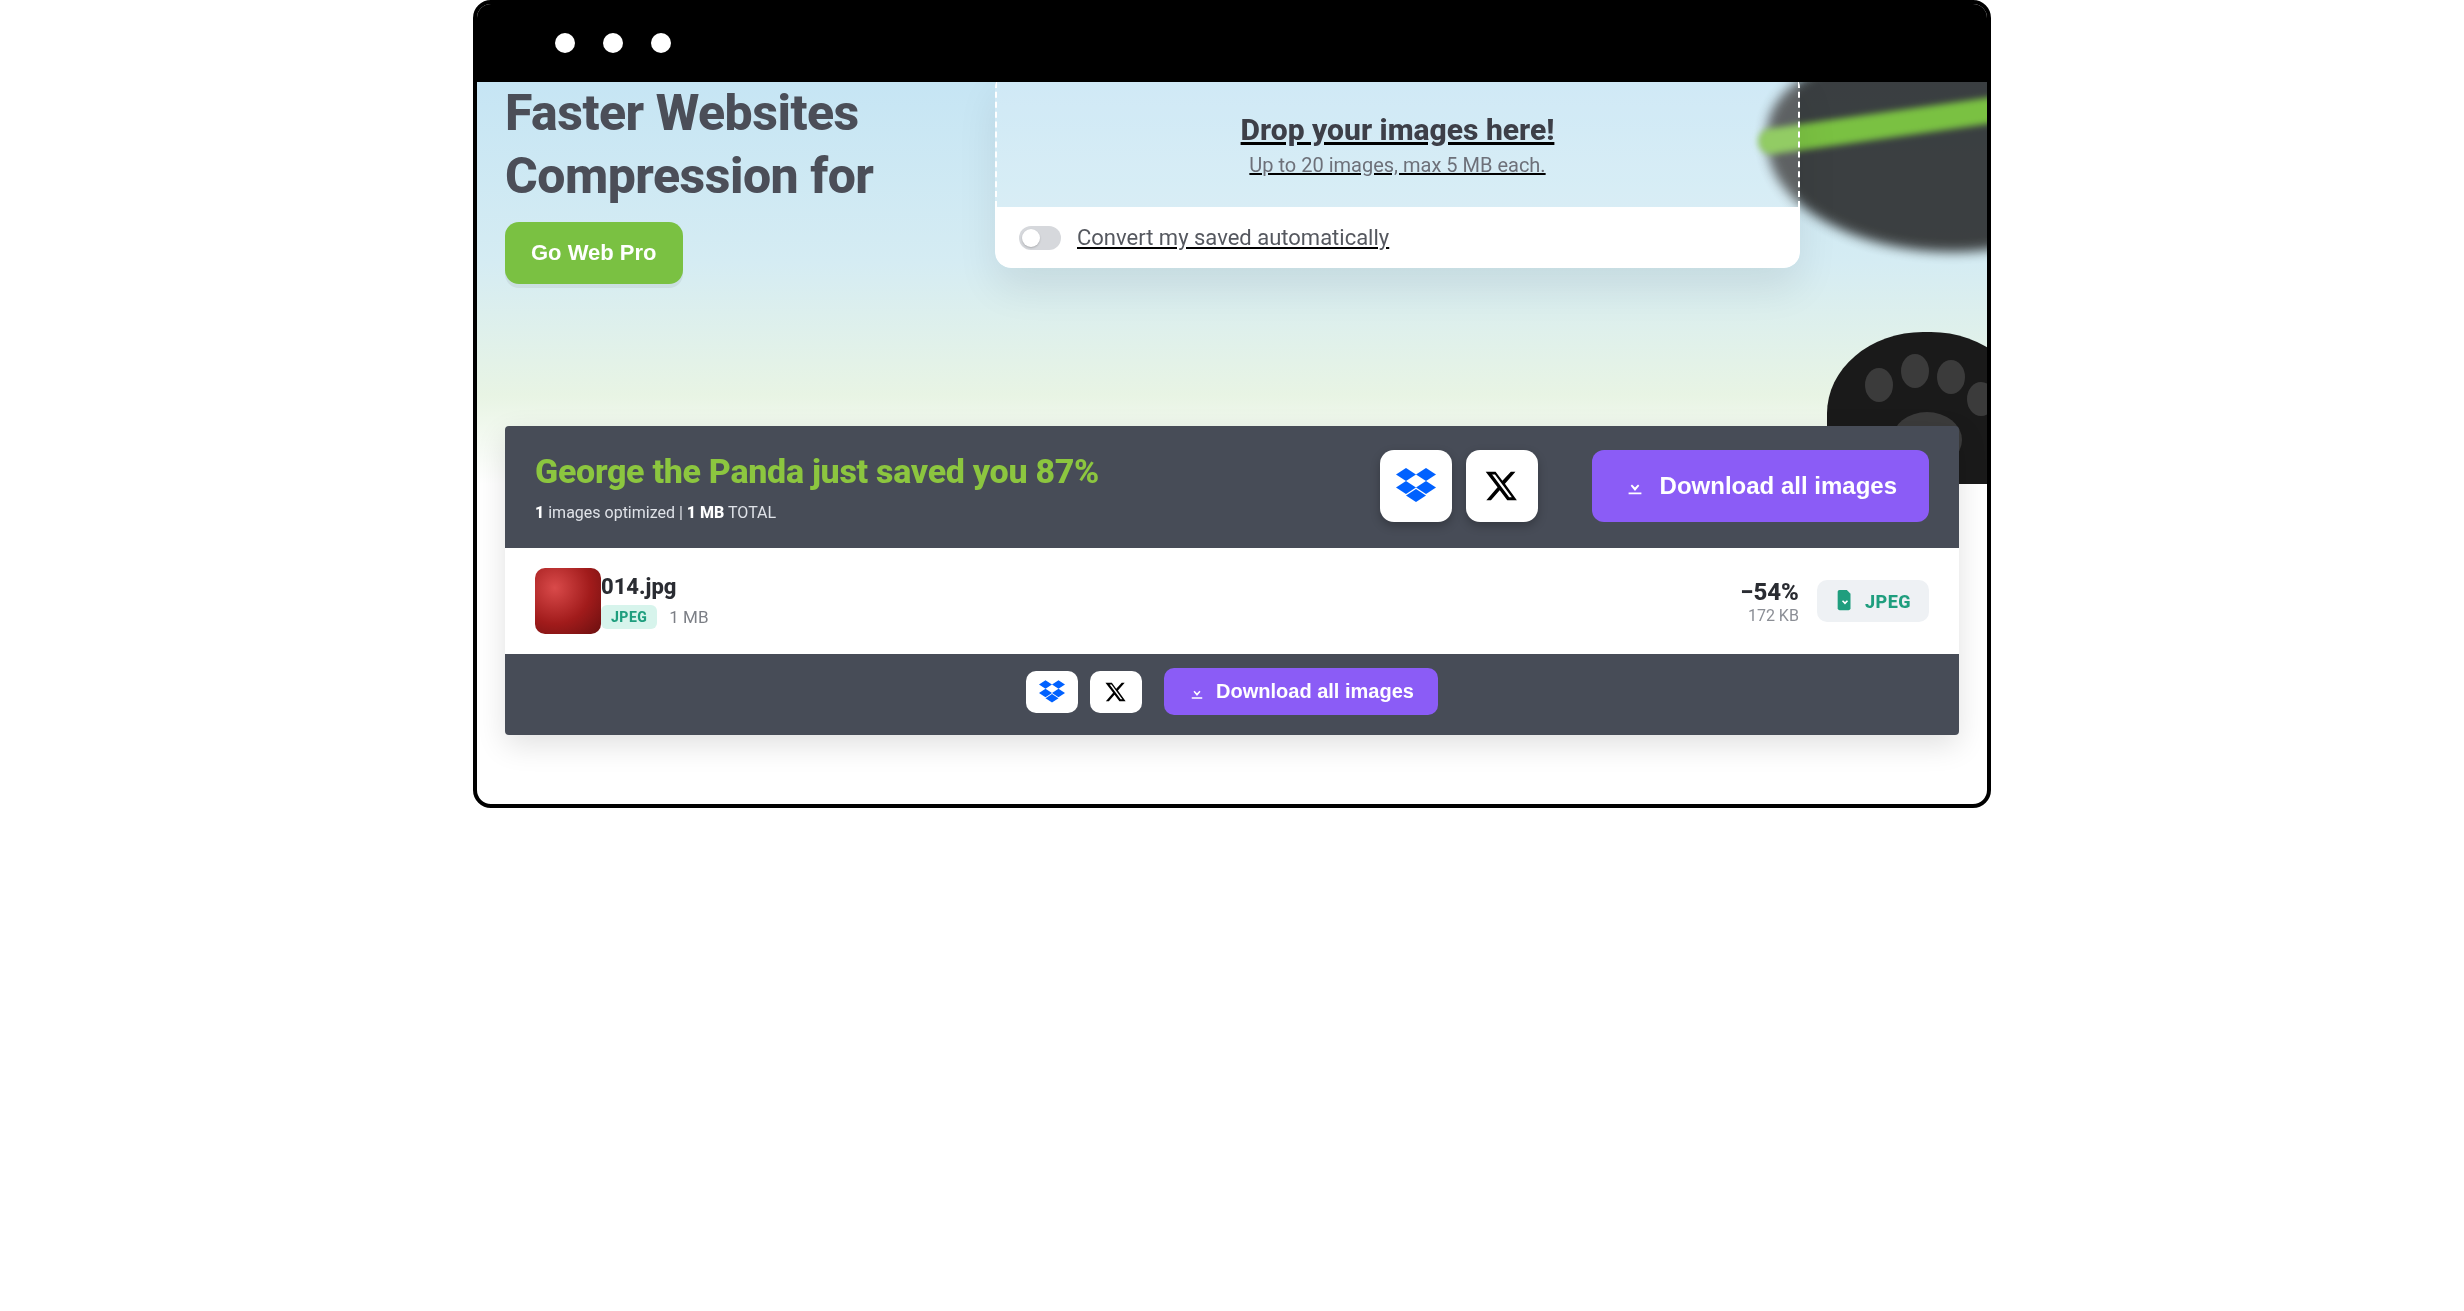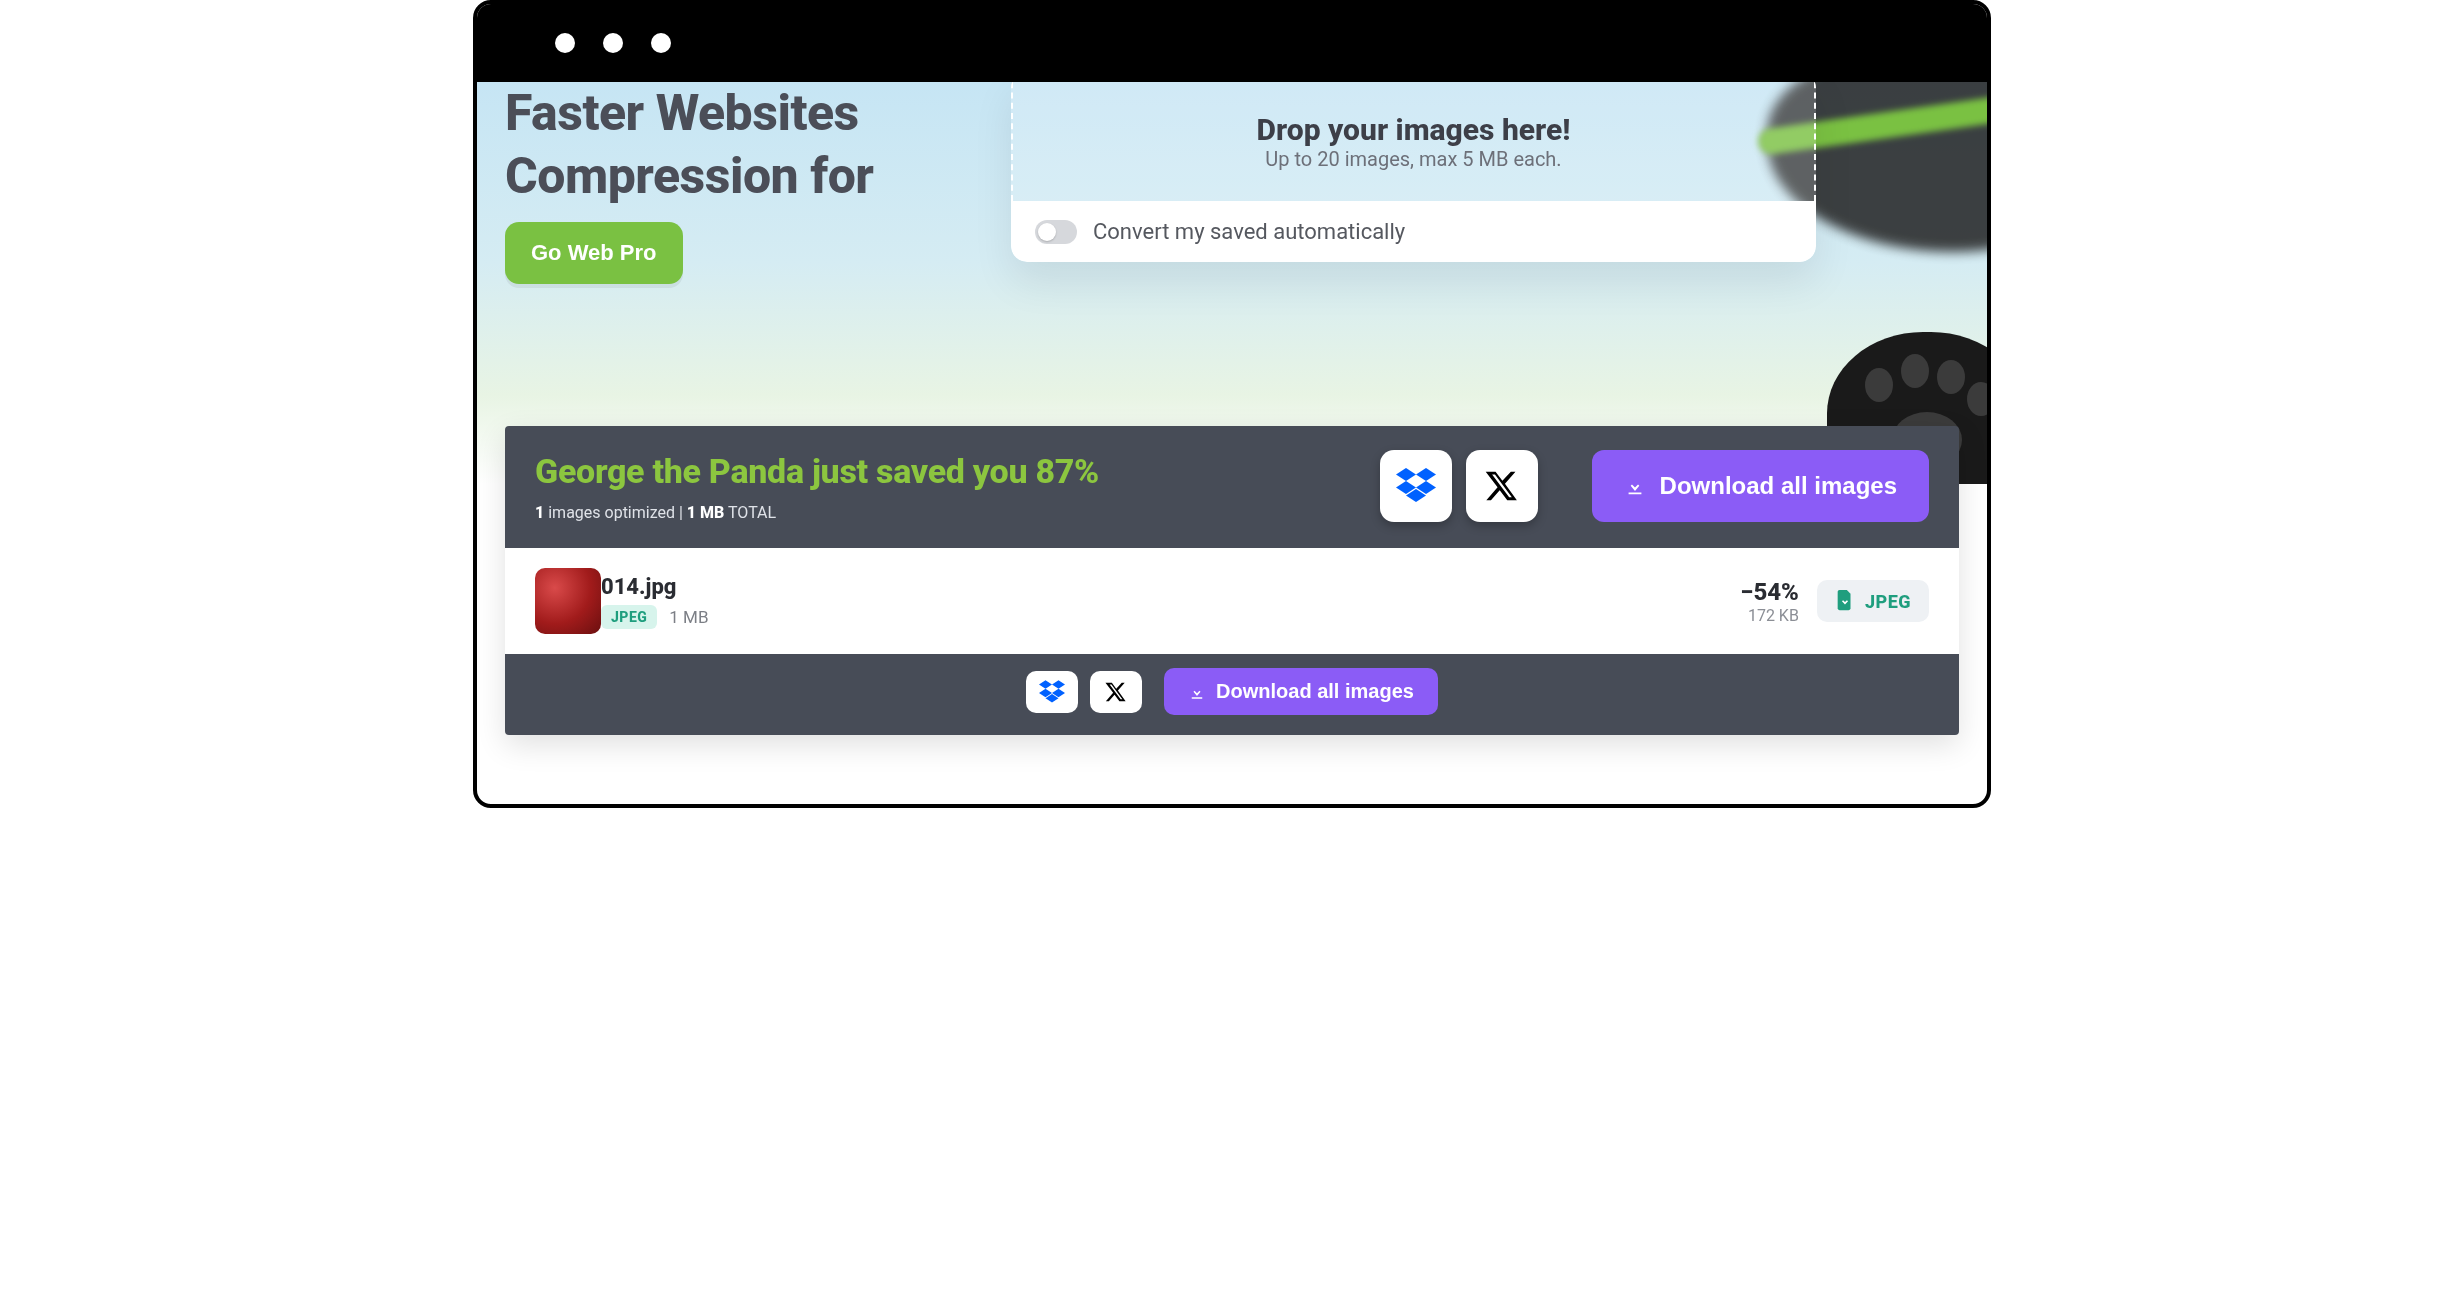--- a/index.html
+++ b/index.html
@@ -53,43 +53,44 @@
   font-weight: 800;
   font-size: 22px;
   padding: 18px 26px;
   border-radius: 14px;
   border: none;
   cursor: pointer;
   box-shadow: 0 4px 0 rgba(0,0,0,0.06);
 }
 .dropbox-card {
   position: absolute;
-  left: 534px;
+  left: 518px;
   top: -10px;
   width: 805px;
   border-radius: 16px;
   overflow: hidden;
   box-shadow: 0 20px 40px rgba(0,0,0,0.08);
+  text-decoration: underline;
 }
 .dropzone {
   background: rgba(255,255,255,0.18);
   border-left: 2px dashed #fff;
   border-right: 2px dashed #fff;
   padding: 40px 20px 30px 20px;
   text-align: center;
 }
 .dropzone .title {
   font-size: 30px;
   font-weight: 800;
   color: #3d3f48;
 }
 .dropzone .sub {
   font-size: 20px;
   color: #6d7079;
-  margin-top: 0;
+  margin-top: 6px;
 }
 .convertbar {
   background: #fff;
   display: flex;
   align-items: center;
   gap: 16px;
   padding: 18px 24px;
   border-radius: 0 0 16px 16px;
 }
 .toggle {

